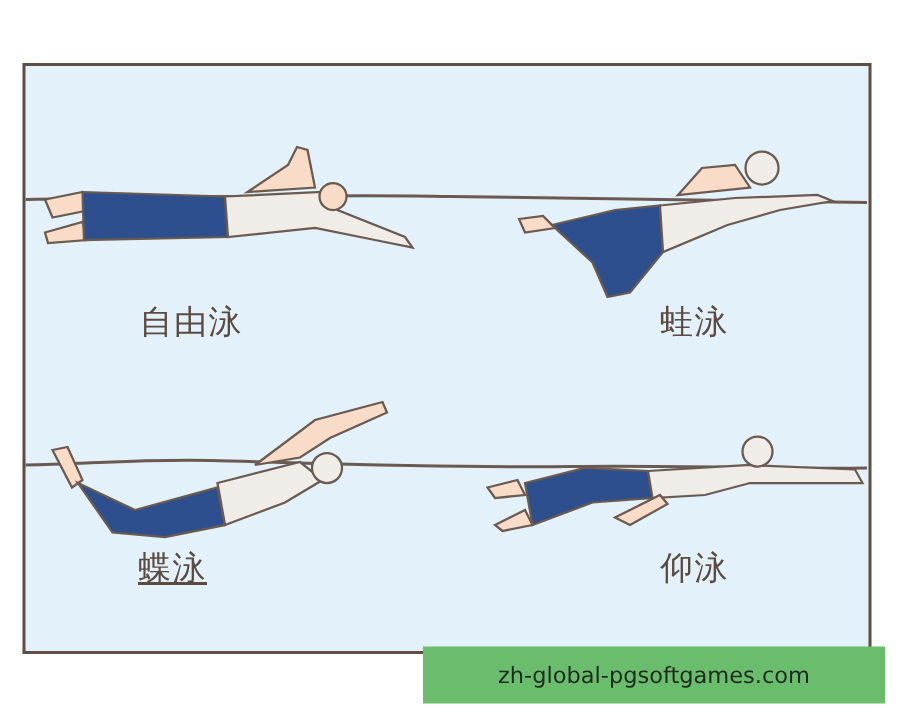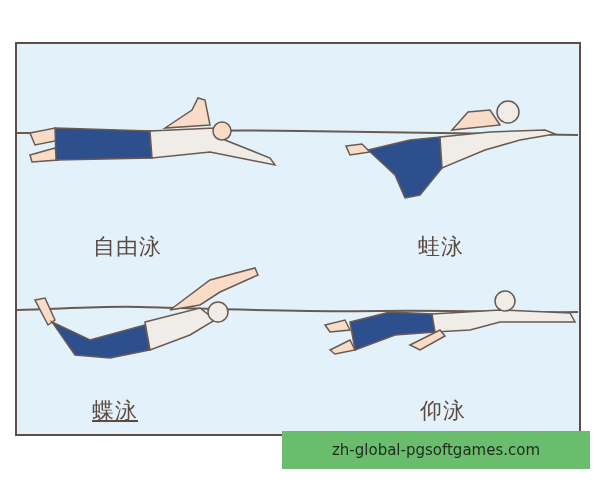--- a/index.html
+++ b/index.html
@@ -1,18 +1,18 @@
 <!DOCTYPE html>
 <html><head>
   <meta charset="utf-8">
   <style>
     html, body { margin: 0; padding: 0; }
     body { width: 600px; height: 480px; background: #ffffff; position: relative; overflow: hidden; font-family: "DejaVu Sans", sans-serif; }
     .frame { position: absolute; left: 15px; top: 42px; width: 566px; height: 394px; border: 2px solid #5e4e44; background: #e2f1fa; box-sizing: border-box; }
-    .label { position: absolute; font-size: 22px; color: #5b4a40; letter-spacing: 1px; font-weight: normal; margin-top: 32px; }
+    .label { position: absolute; font-size: 22px; color: #5b4a40; letter-spacing: 1px; font-weight: normal; }
     svg { position: absolute; left: 0; top: 0; }
     .watermark { position: absolute; left: 282px; top: 431px; width: 308px; height: 38px; background: #6bbd6e; color: #1f2a1f; font-family: "DejaVu Sans", sans-serif; font-size: 15px; text-align: center; line-height: 38px; }
   </style>
 </head>
 <body>
 
 <div class="frame"></div>
 
 <svg width="600" height="480">
 
@@ -48,17 +48,17 @@
     <path d="M325 325 L345 320 L350 330 L330 332 Z" fill="#f8dcc8" stroke="#6a5a50" stroke-width="1.5"></path>
     <path d="M330 350 L350 340 L355 350 L335 354 Z" fill="#f8dcc8" stroke="#6a5a50" stroke-width="1.5"></path>
     <path d="M350 322 L390 312 L432 314 L435 332 L395 335 L355 350 Z" fill="#2d4f8e" stroke="#6a5a50" stroke-width="1.5"></path>
     <path d="M432 314 L500 310 L570 313 L575 322 L500 322 L470 330 L435 332 Z" fill="#f0ece8" stroke="#6a5a50" stroke-width="1.5"></path>
     <path d="M410 345 L440 330 L445 336 L420 350 Z" fill="#f8dcc8" stroke="#6a5a50" stroke-width="1.5"></path>
     <circle cx="505" cy="301" r="10" fill="#f0ece8" stroke="#6a5a50" stroke-width="1.5"></circle>
   </g>
 </svg>
 
 <div class="label" style="left:93px; top:200px;">自由泳</div>
-<div class="label" style="left:418px; top:200px;text-align:center;">蛙泳</div>
+<div class="label" style="left:440px; top:200px;text-align:center;">蛙泳</div>
 <div class="label" style="left:92px; top:364px;text-decoration:underline;">蝶泳</div>
-<div class="label" style="left:420px; top:364px;">仰泳</div>
+<div class="label" style="left:440px; top:364px;">仰泳</div>
 
 <div class="watermark">zh-global-pgsoftgames.com</div>
 
 </body></html>

